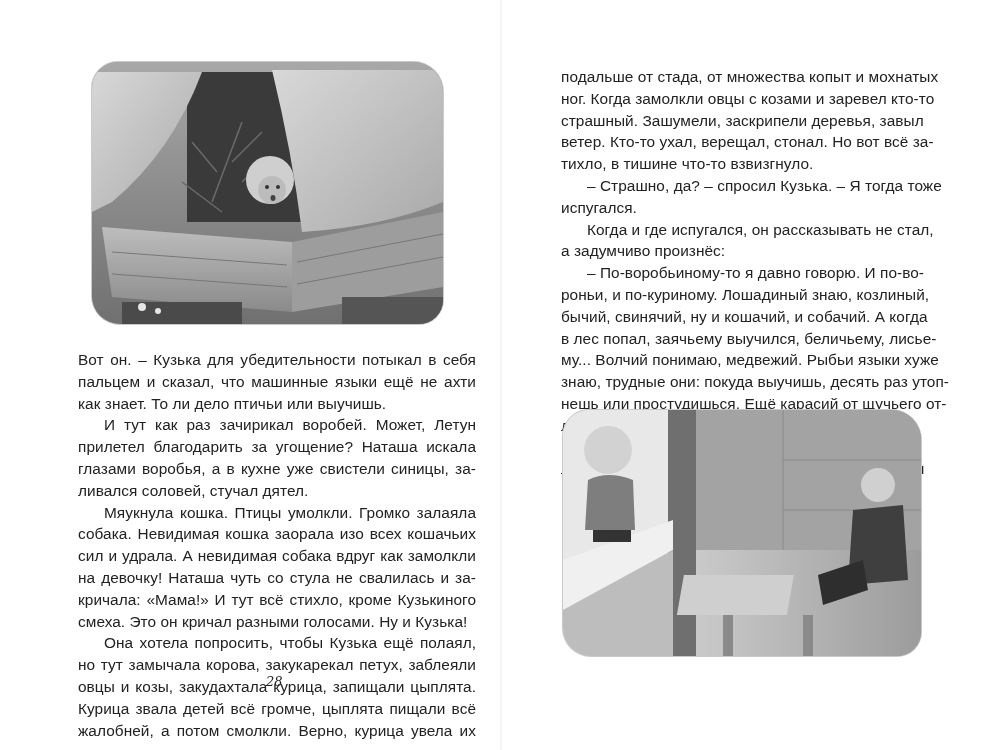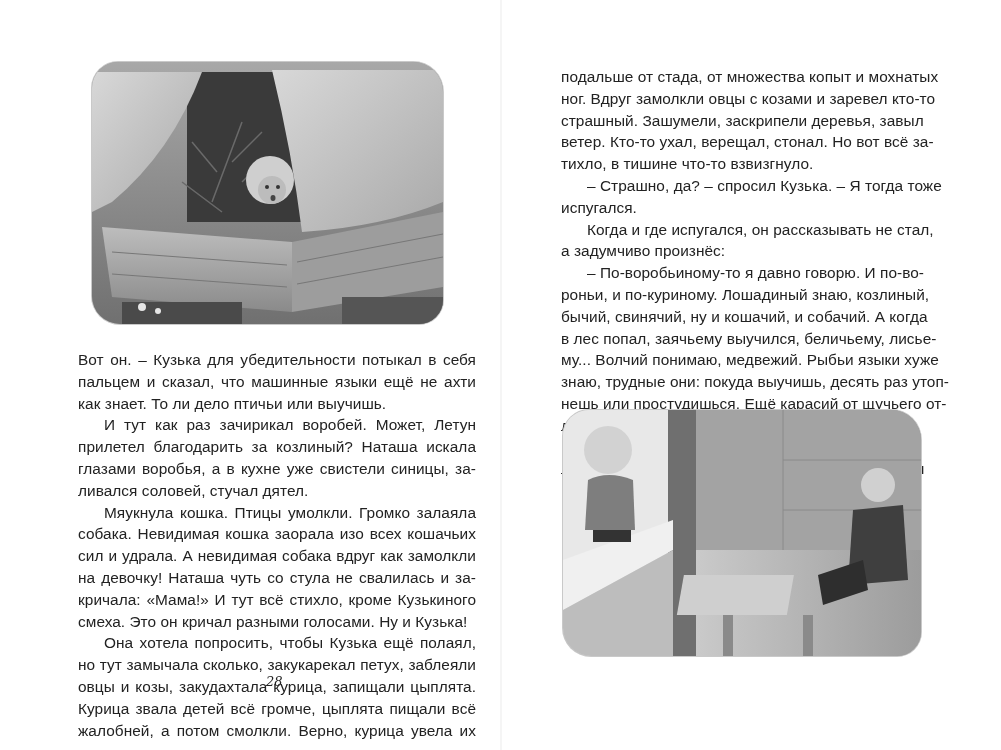--- a/index.html
+++ b/index.html
@@ -77,45 +77,45 @@
       <rect x="250" y="235" width="101" height="27" fill="#555"></rect>
     </svg>
   </div>
 
   <div class="col" style="left:78px; top:349px; width:398px;">
     <div id="left-lines">
         <span class="line">Вот он. – Кузька для убедительности потыкал в себя</span>
         <span class="line">пальцем и сказал, что машинные языки ещё не ахти</span>
         <span class="line last">как знает. То ли дело птичьи или выучишь.</span>
         <span class="line" style="text-indent: 26px;">И тут как раз зачирикал воробей. Может, Летун</span>
-        <span class="line">прилетел благодарить за козлиный? Наташа искала</span>
+        <span class="line">прилетел благодарить за угощение? Наташа искала</span>
         <span class="line">глазами воробья, а в кухне уже свистели синицы, за-</span>
         <span class="line last">ливался соловей, стучал дятел.</span>
         <span class="line" style="text-indent: 26px;">Мяукнула кошка. Птицы умолкли. Громко залаяла</span>
         <span class="line">собака. Невидимая кошка заорала изо всех кошачьих</span>
         <span class="line">сил и удрала. А невидимая собака вдруг как замолкли</span>
         <span class="line">на девочку! Наташа чуть со стула не свалилась и за-</span>
         <span class="line">кричала: «Мама!» И тут всё стихло, кроме Кузькиного</span>
         <span class="line last">смеха. Это он кричал разными голосами. Ну и Кузька!</span>
         <span class="line" style="text-indent: 26px;">Она хотела попросить, чтобы Кузька ещё полаял,</span>
-        <span class="line">но тут замычала сколько, закукарекал петух, заблеяли</span>
+        <span class="line">но тут замычала корова, закукарекал петух, заблеяли</span>
         <span class="line">овцы и козы, закудахтала курица, запищали цыплята.</span>
         <span class="line">Курица звала детей всё громче, цыплята пищали всё</span>
         <span class="line">жалобней, а потом смолкли. Верно, курица увела их</span>
       </div>
   </div>
 
   <div class="pageno">28</div>
 
   <div class="page-fold"></div>
 
   <div class="col" style="left:561px; top:66px; width:360px;">
     <div id="right-lines">
         <span class="line">подальше от стада, от множества копыт и мохнатых</span>
-        <span class="line">ног. Вдруг замолкли овцы с козами и заревел кто-то</span>
+        <span class="line">ног. Когда замолкли овцы с козами и заревел кто-то</span>
         <span class="line">страшный. Зашумели, заскрипели деревья, завыл</span>
         <span class="line">ветер. Кто-то ухал, верещал, стонал. Но вот всё за-</span>
         <span class="line last">тихло, в тишине что-то взвизгнуло.</span>
         <span class="line" style="text-indent: 26px;">– Страшно, да? – спросил Кузька. – Я тогда тоже</span>
         <span class="line last">испугался.</span>
         <span class="line" style="text-indent: 26px;">Когда и где испугался, он рассказывать не стал,</span>
         <span class="line last">а задумчиво произнёс:</span>
         <span class="line" style="text-indent: 26px;">– По-воробьиному-то я давно говорю. И по-во-</span>
         <span class="line">роньи, и по-куриному. Лошадиный знаю, козлиный,</span>
         <span class="line">бычий, свинячий, ну и кошачий, и собачий. А когда</span>

